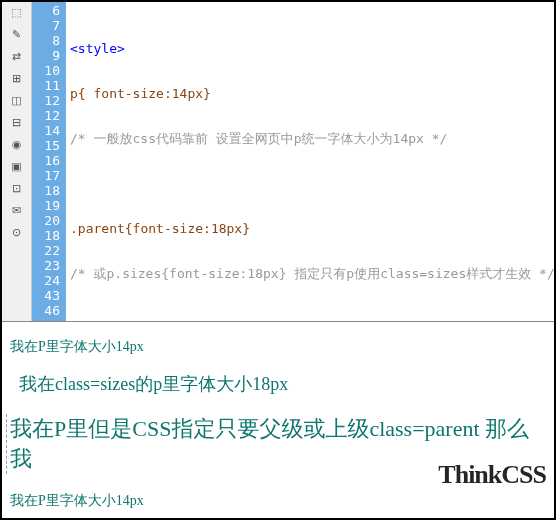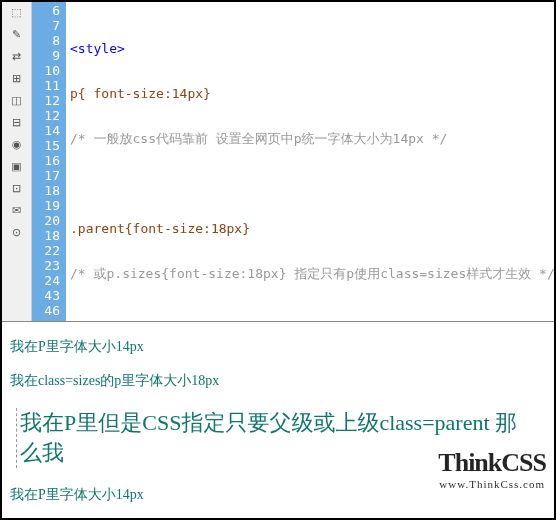--- a/index.html
+++ b/index.html
@@ -9,22 +9,22 @@
 .tool-icon { width: 18px; height: 16px; display: flex; align-items: center; justify-content: center; font-size: 11px; color: #555; cursor: pointer; }
 .gutter { width: 34px; background: #6CACE4; color: #fff; font-family: Consolas, monospace; font-size: 13px; text-align: right; padding-right: 6px; line-height: 15px; padding-top: 1px; }
 .gutter div { height: 15px; }
 .code { flex: 1; font-family: Consolas, monospace; font-size: 13px; line-height: 15px; padding-left: 4px; padding-top: 9px; white-space: pre; overflow: hidden; }
 .code-line { height: 15px; }
 .tag { color: #0000ff; }
 .brown { color: #8b4513; }
 .comment { color: #999; }
 .preview { padding: 6px 8px; font-family: SimSun, serif; color: #0f766e; }
 .preview-14 { font-size: 14px; margin: 10px 0 16px; }
-.preview-18 { font-size: 14px; margin: 14px 0 18px; }
-.preview-22 { font-size: 22px; margin: 10px 10px 18px; position: relative; }
+.preview-18 { font-size: 18px; margin: 14px 9px 18px; }
+.preview-22 { font-size: 22px; margin: 10px 0 18px; position: relative; }
 .preview-22::before { content: ''; position: absolute; left: -4px; top: 0; bottom: 0; width: 3px; border-left: 1px dashed #999; }
 .preview-14b { font-size: 14px; margin-top: 8px; }
 .watermark { position: absolute; right: 8px; bottom: 28px; text-align: center; font-family: Liberation Serif, serif; color: #000; opacity: 0.85; pointer-events: none; }
 .watermark .big { font-size: 26px; font-weight: 700; letter-spacing: -1px; }
 .watermark .small { font-size: 11px; letter-spacing: 1px; }
 </style>
 </head>
 <body>
 
 <div class="editor-area">
@@ -91,14 +91,13 @@
 
 <div class="preview">
   <p class="preview-14">我在P里字体大小14px</p>
   <p class="preview-18">我在class=sizes的p里字体大小18px</p>
   <p class="preview-22">我在P里但是CSS指定只要父级或上级class=parent 那么我</p>
   <p class="preview-14b">我在P里字体大小14px</p>
 </div>
 
 <div class="watermark">
   <div class="big">ThinkCSS</div>
-  <div class="small">www.ThinkCss.com</div>
 </div>
 
 </body></html>

